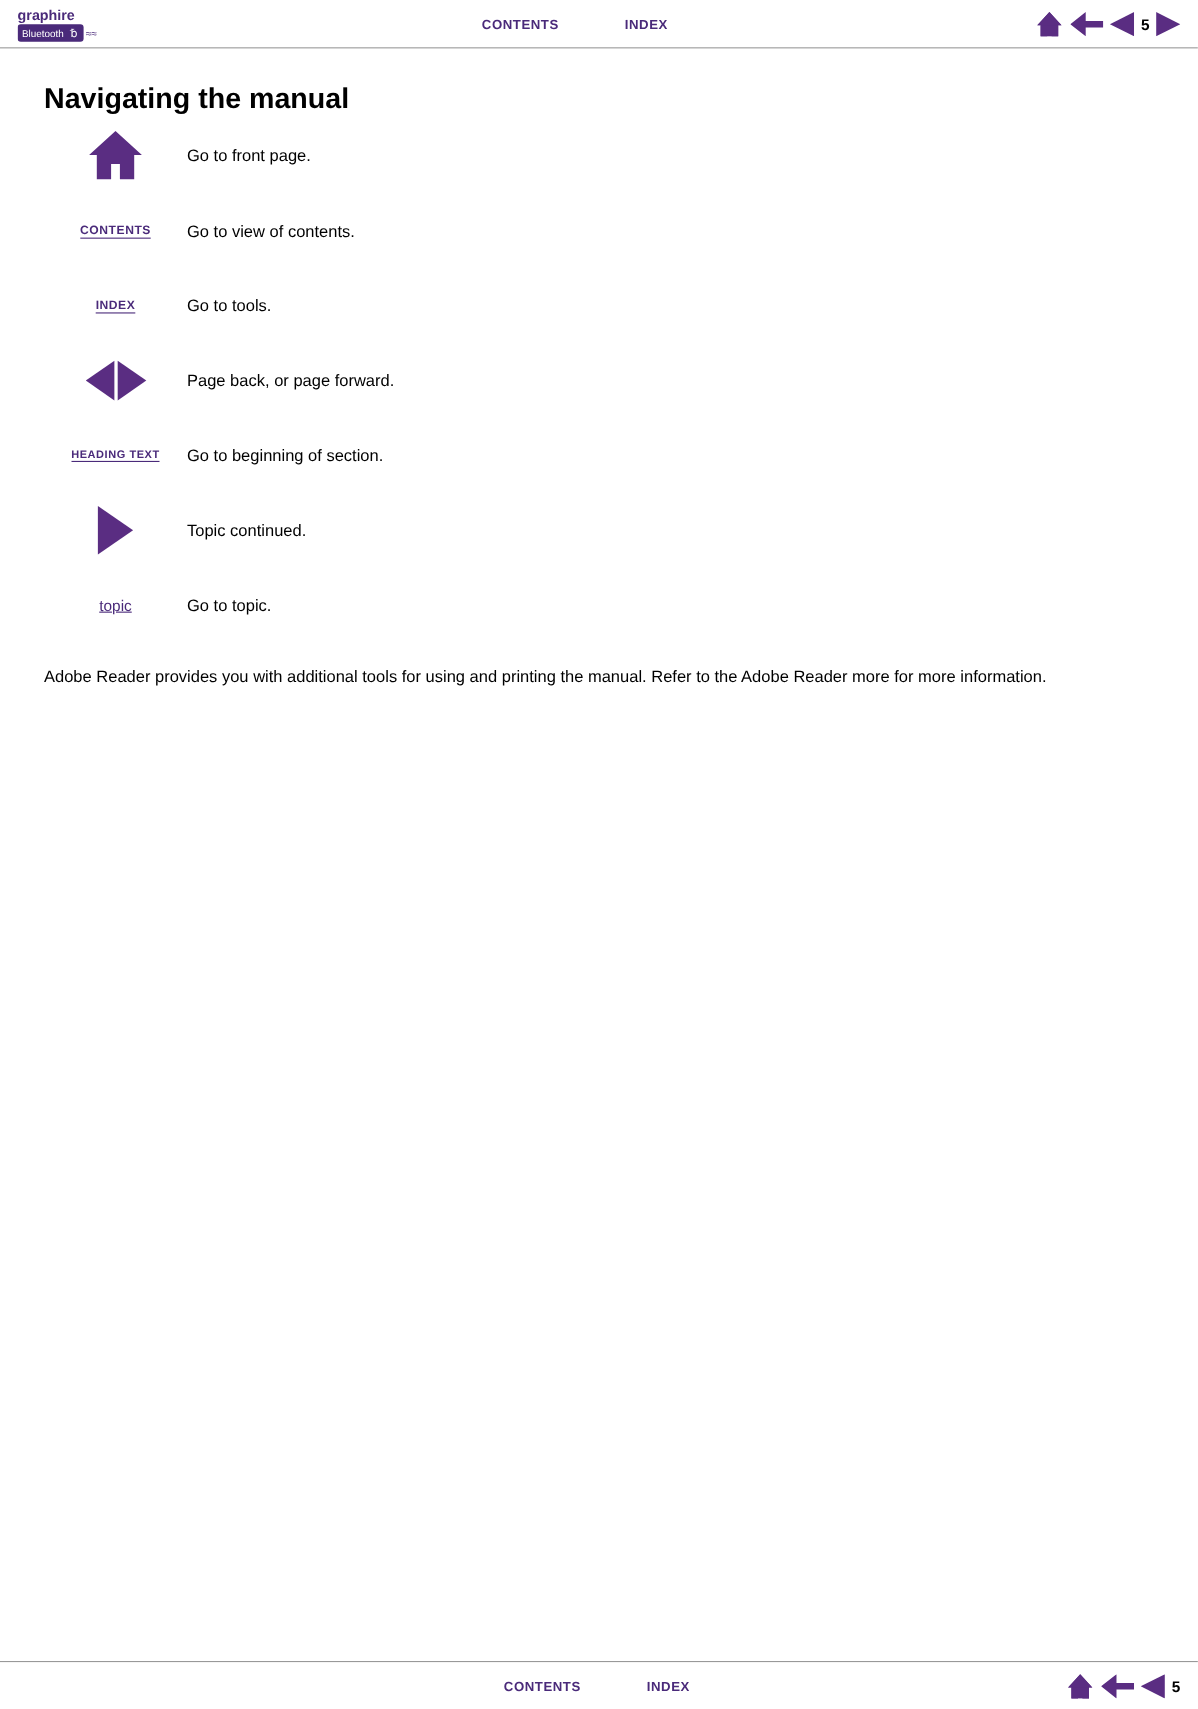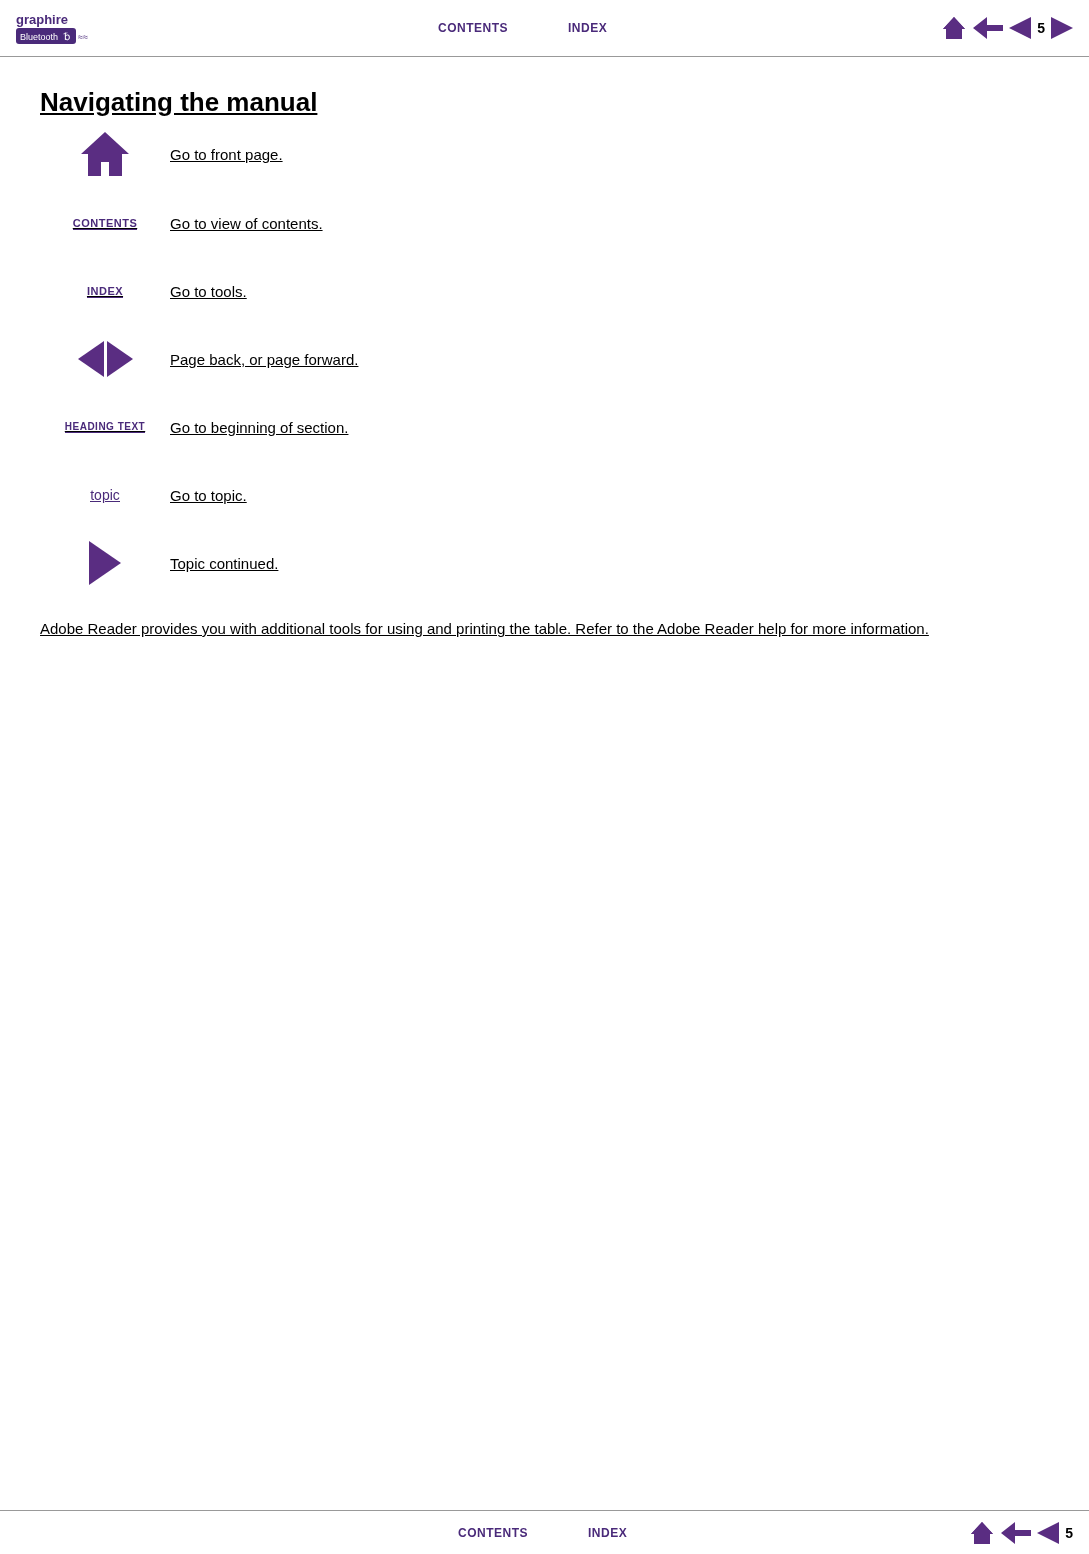--- a/index.html
+++ b/index.html
@@ -14,21 +14,21 @@
       position: relative;
     }
 
     
     .top-nav {
       display: flex;
       align-items: center;
       justify-content: space-between;
       border-bottom: 1px solid #999;
       padding: 6px 16px;
-      height: 57px;
+      height: 44px;
     }
 
     .top-nav-center {
       display: flex;
       gap: 60px;
       align-items: center;
     }
 
     .nav-link {
       font-size: 12px;
@@ -49,21 +49,20 @@
 
     .page-number {
       font-size: 14px;
       font-weight: bold;
       color: #000;
     }
 
     
     .main-content {
       padding: 30px 16px 30px 40px;
-      text-decoration: underline;
     }
 
     .page-title {
       font-size: 26px;
       font-weight: bold;
       color: #000;
       margin-bottom: 10px;
     }
 
     .page-intro {
@@ -305,39 +304,39 @@
       <div class="nav-icon-cell">
         <span class="heading-link" style="font-size:10px;">HEADING TEXT</span>
       </div>
       <div class="nav-desc-cell">
         <span>Go to beginning of section.</span>
       </div>
     </div>
 
     <div class="nav-row">
       <div class="nav-icon-cell">
+        <div class="triangle-forward"></div>
+      </div>
+      <div class="nav-desc-cell">
+        <span>Topic continued.</span>
+      </div>
+    </div>
+
+    <div class="nav-row">
+      <div class="nav-icon-cell">
         <span class="topic-link">topic</span>
       </div>
       <div class="nav-desc-cell">
         <span>Go to topic.</span>
       </div>
     </div>
 
-    <div class="nav-row">
-      <div class="nav-icon-cell">
-        <div class="triangle-forward"></div>
-      </div>
-      <div class="nav-desc-cell">
-        <span>Topic continued.</span>
-      </div>
-    </div>
-
-  </div>
-
-  <p class="footer-note">Adobe Reader provides you with additional tools for using and printing the table.  Refer to the Adobe Reader help for more information.</p>
+  </div>
+
+  <p class="footer-note">Adobe Reader provides you with additional tools for using and printing the manual.  Refer to the Adobe Reader more for more information.</p>
 </div>
 
 <div class="bottom-nav">
   <div class="bottom-nav-left"></div>
 
   <div class="bottom-nav-center">
     <span class="nav-link">CONTENTS</span>
     <span class="nav-link">INDEX</span>
   </div>
 

